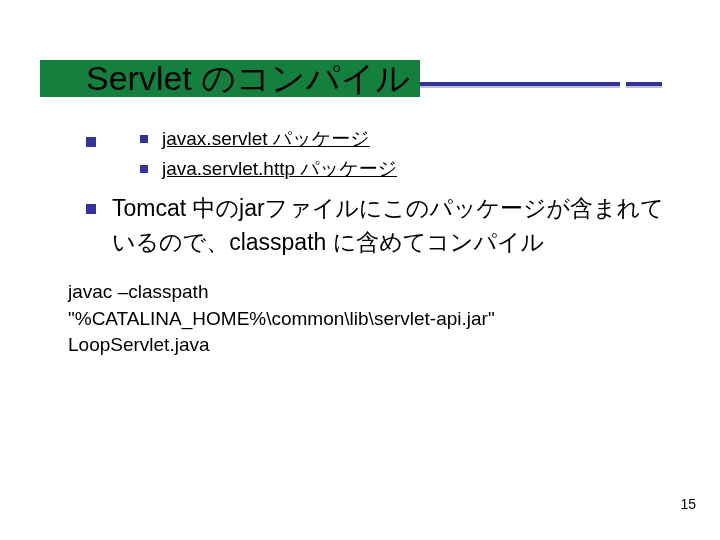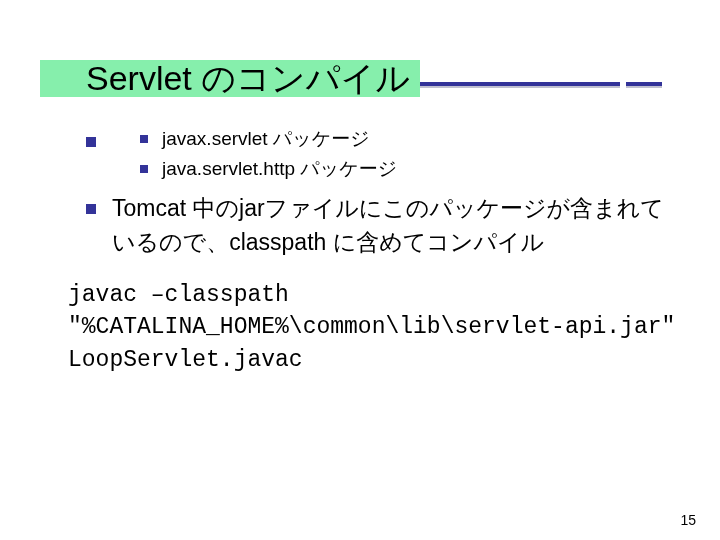--- a/index.html
+++ b/index.html
@@ -41,21 +41,21 @@
     width: 36px;
     height: 4px;
     background: #333399;
     border-bottom: 2px solid #c0c0d0;
   }
   .title {
     position: relative;
     font-size: 34px;
     line-height: 1.1;
     padding-left: 46px;
-    background: #86efac;
+    background: #15803d;
     display: inline-block;
     padding-right: 10px;
     letter-spacing: 0;
   }
   ul.lvl1 {
     list-style: none;
     margin: 0 0 18px 0;
     padding: 0 0 0 46px;
   }
   ul.lvl1 > li {
@@ -79,43 +79,44 @@
     margin: 6px 0 10px 0;
     padding: 0 0 0 28px;
   }
   ul.lvl2 > li {
     position: relative;
     font-size: 19px;
     line-height: 1.45;
     margin-bottom: 2px;
     padding-left: 22px;
     font-family: Verdana, sans-serif;
+    text-decoration: underline;
   }
   ul.lvl2 > li::before {
     content: "";
     position: absolute;
     left: 0;
     top: 10px;
     width: 8px;
     height: 8px;
     background: #333399;
   }
   .body-text {
-    font-size: 23px;
+    font-size: 19px;
     line-height: 1.4;
     margin: 20px 0 0 28px;
-    font-family: Liberation Mono, monospace;
+    font-family: Liberation Sans, sans-serif;
   }
   .body-text div {
     white-space: pre-wrap;
   }
   .page-num {
     position: absolute;
     right: 24px;
-    bottom: 12px;
+    bottom: 28px;
     font-size: 14px;
     color: #000;
   }
 </style>
 </head>
 <body>
 
 <div class="slide">
 
   <div class="title-wrap">
@@ -135,18 +136,18 @@
       </ul>
     </li>
     <li>
       <span>Tomcat 中のjarファイルにこのパッケージが含まれているので、classpath に含めてコンパイル</span>
     </li>
   </ul>
 
   <div class="body-text">
     <div>javac –classpath</div>
     <div>"%CATALINA_HOME%\common\lib\servlet-api.jar"</div>
-    <div>LoopServlet.javac</div>
+    <div>LoopServlet.java</div>
   </div>
 
   <div class="page-num">15</div>
 
 </div>
 
 </body></html>

